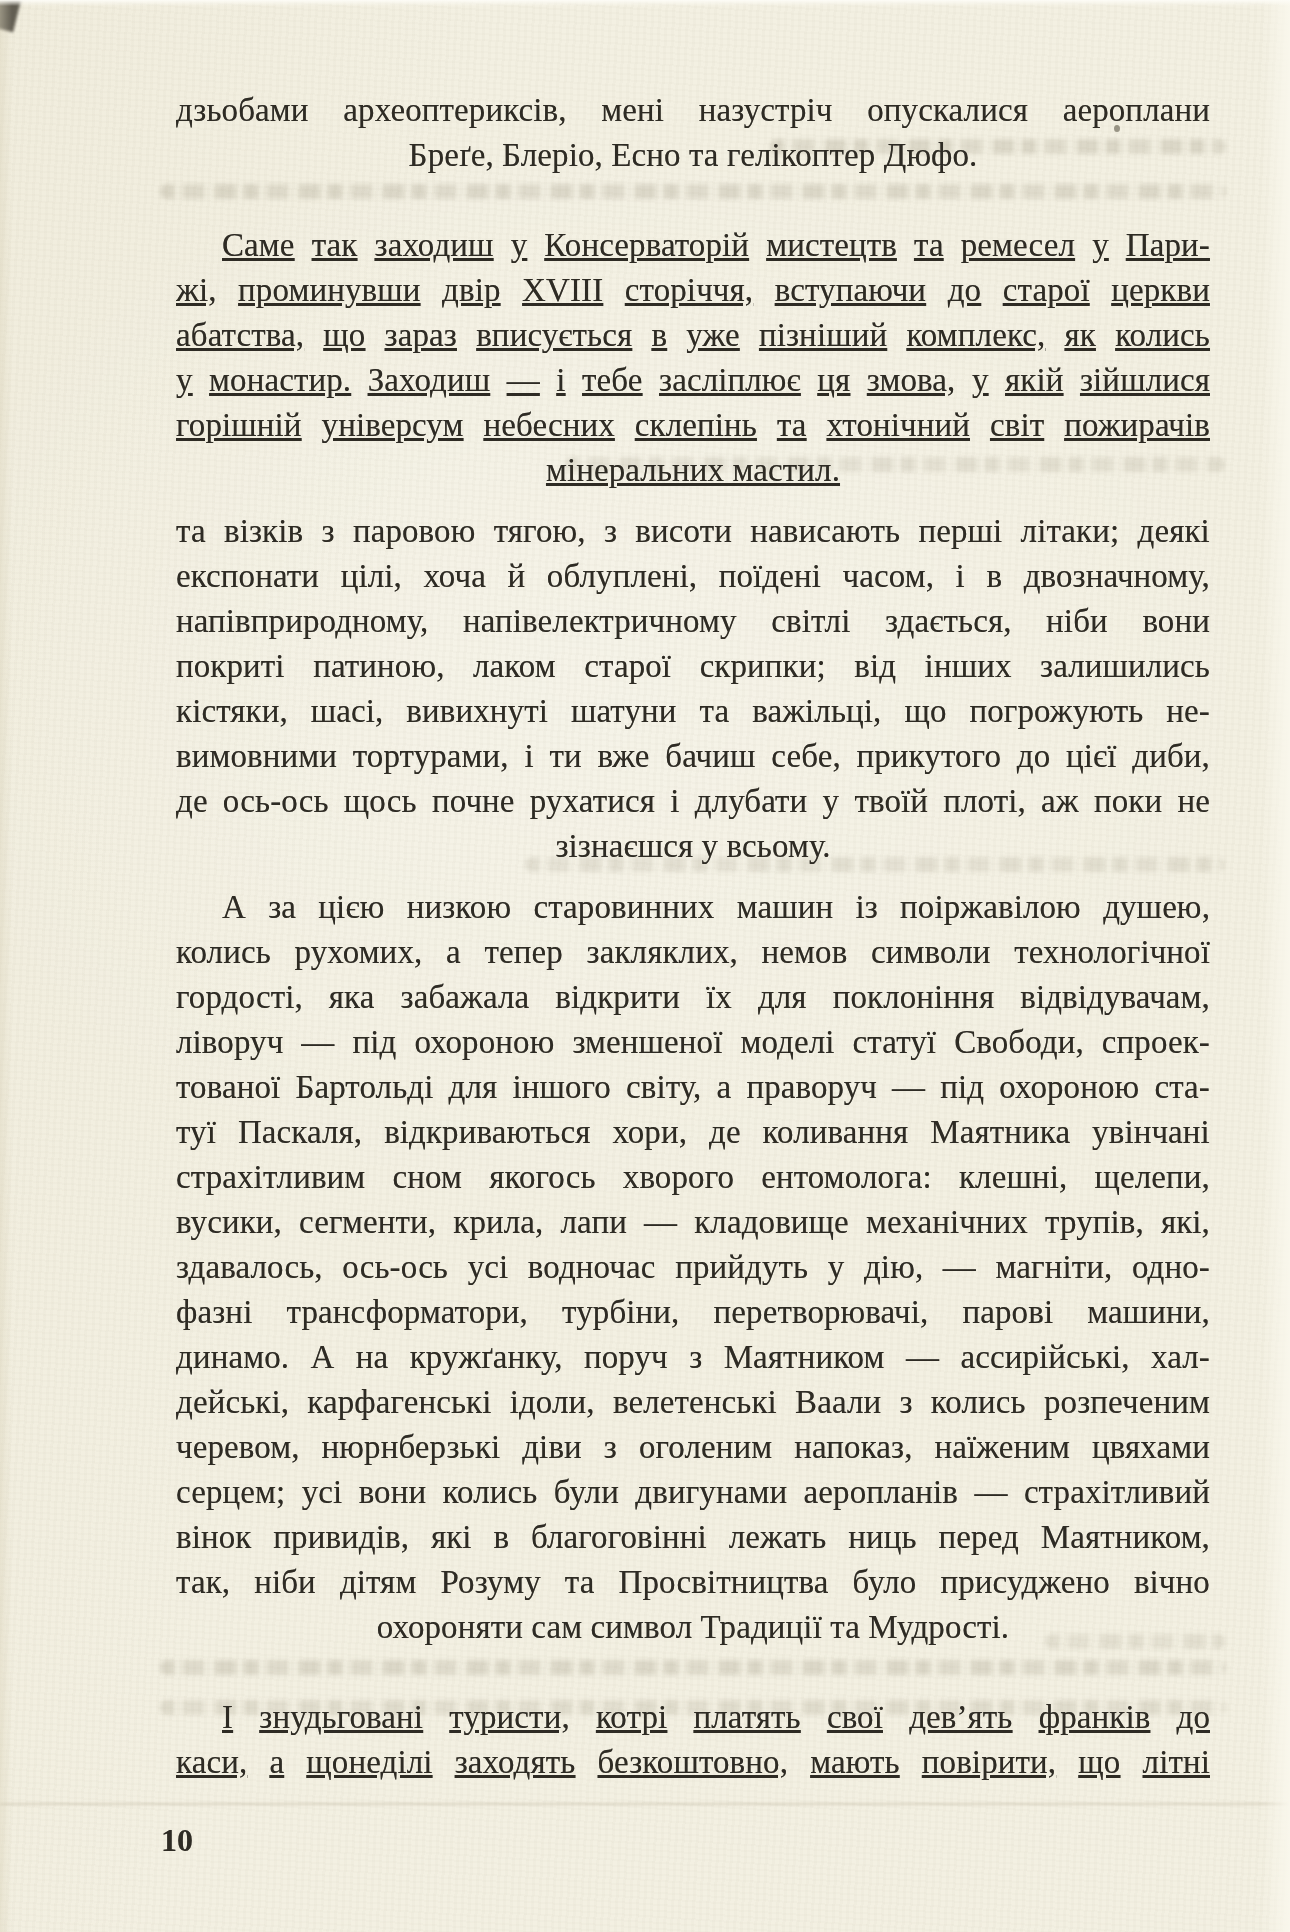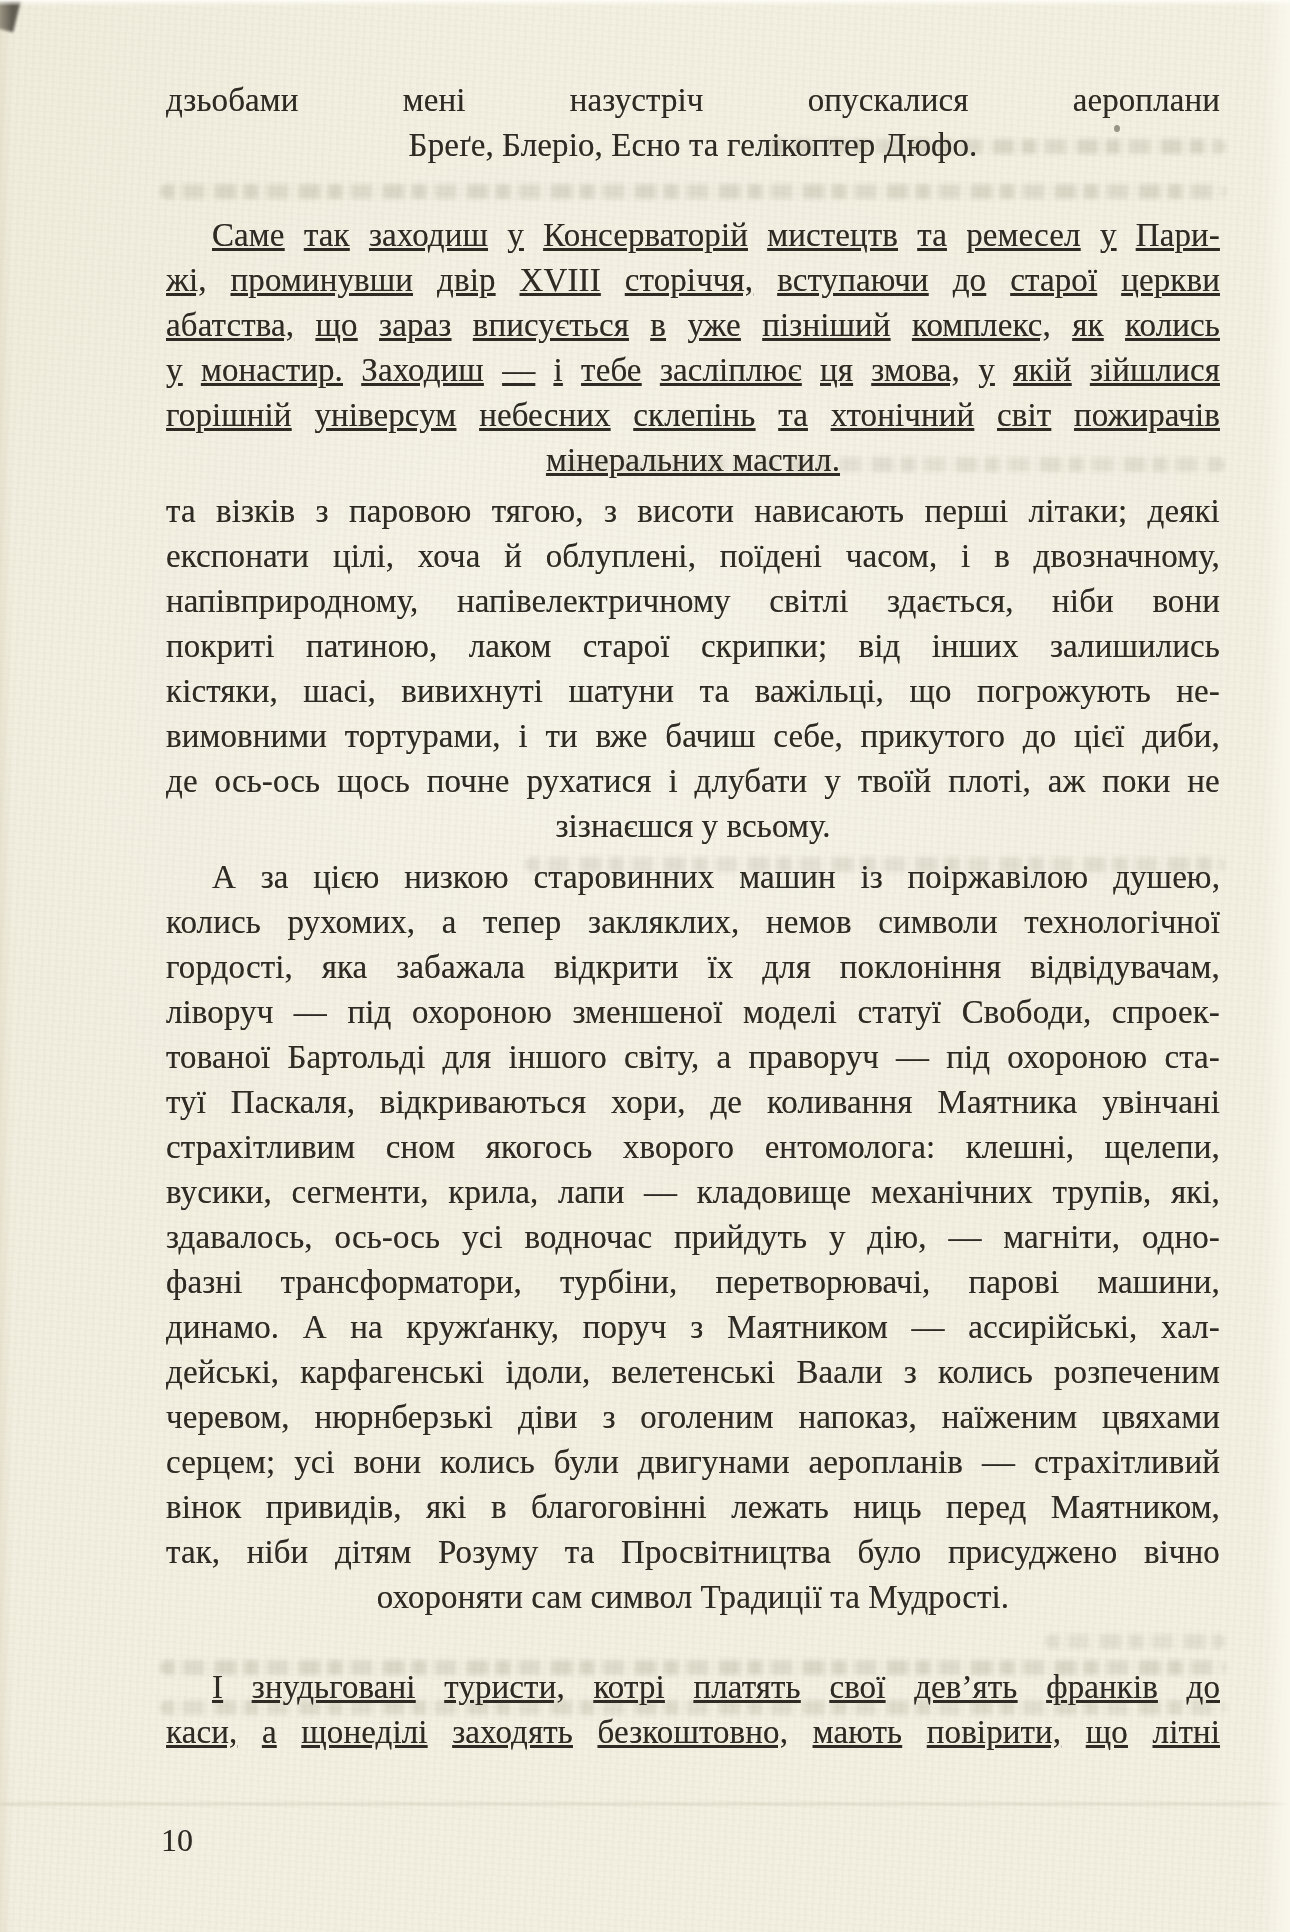--- a/index.html
+++ b/index.html
@@ -73,21 +73,21 @@
       rgba(125,117,94,0.38) 55px 76px, rgba(125,117,94,0.05) 76px 84px);
   }
   .textblock {
     position: absolute;
     left: 160px;
     top: 72px;
     width: 1066px;
     color: #2e2b24;
     text-shadow: 0 0 0.6px rgba(46,44,38,0.55);
   }
-  .para { margin: 6px; }
+  .para { margin: 16px; }
   .para.gap { margin-top: 45px; text-decoration: underline; }
   .line {
     display: flex;
     justify-content: space-between;
     align-items: baseline;
     height: 45px;
     font-size: 33px;
     line-height: 45px;
     letter-spacing: 0.1px;
     overflow: hidden;
@@ -99,20 +99,21 @@
   }
   .line.indent { padding-left: 46px; }
   .pagenum {
     position: absolute;
     left: 161px;
     top: 1818px;
     font-size: 32px;
     line-height: 45px;
     color: #2e2b24;
     text-shadow: 0 0 0.6px rgba(46,44,38,0.5);
+    font-weight: bold;
   }
 </style>
 </head>
 <body>
 
 <div class="page">
 
   <div class="texture"></div>
 
   <div class="bleed" style="left:770px; top:139px; width:456px;"></div>
@@ -120,20 +121,21 @@
   <div class="bleed" style="left:565px; top:457px; width:660px; opacity:0.38;"></div>
   <div class="bleed" style="left:525px; top:857px; width:700px; opacity:0.38;"></div>
   <div class="bleed" style="left:1045px; top:1634px; width:180px; opacity:0.35;"></div>
   <div class="bleed" style="left:160px; top:1660px; width:1066px;"></div>
   <div class="bleed" style="left:160px; top:1700px; width:1066px; opacity:0.42;"></div>
 
   <div class="textblock" id="textblock">
       <div class="para">
         <div class="line">
           <span>дзьобами</span>
+          <span>археоптериксів,</span>
           <span>мені</span>
           <span>назустріч</span>
           <span>опускалися</span>
           <span>аероплани</span>
         </div>
         <div class="line flush">Бреґе, Блеріо, Есно та гелікоптер Дюфо.</div>
       </div>
       <div class="para gap">
         <div class="line indent">
           <span>Саме</span>

